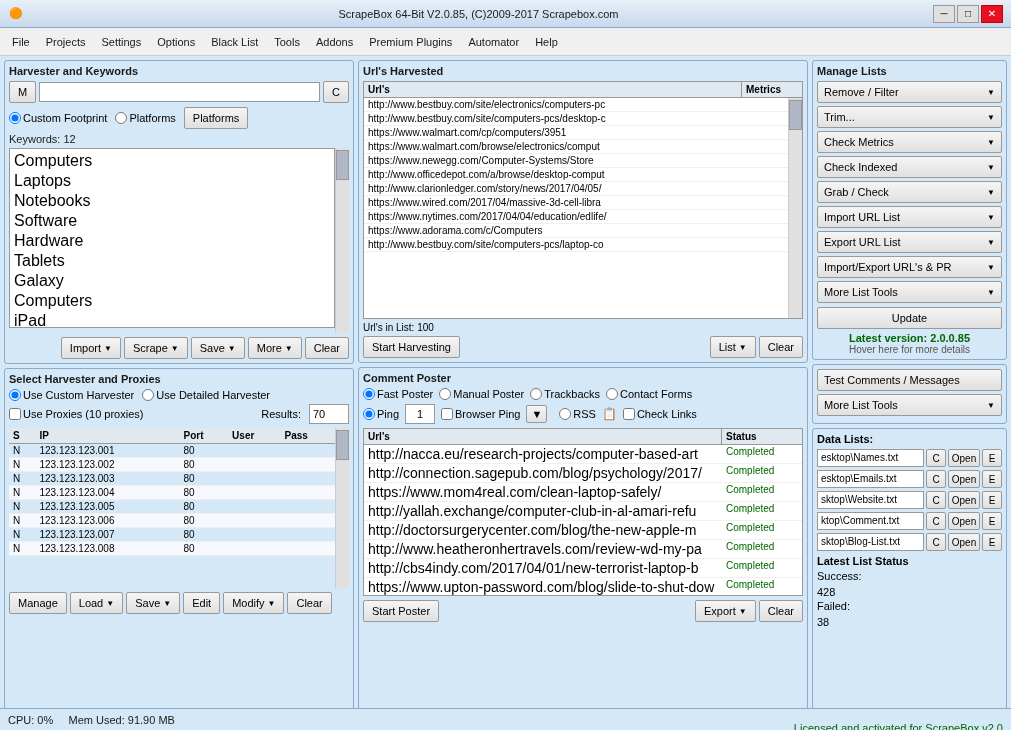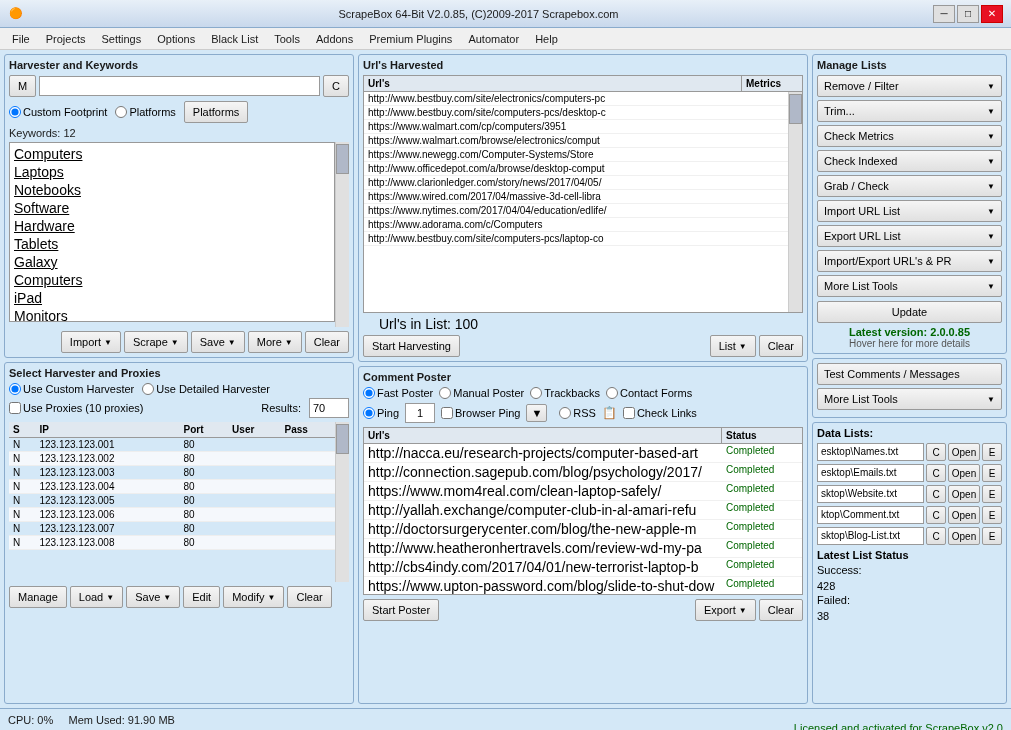--- a/index.html
+++ b/index.html
@@ -16,21 +16,21 @@
     }
     .title-bar-icon { width: 16px; height: 16px; display: flex; align-items: center; justify-content: center; }
     .title-bar-title { flex: 1; text-align: center; font-size: 11px; color: #1a1a1a; }
     .title-bar-controls { display: flex; gap: 2px; }
     .title-btn { width: 22px; height: 18px; border: 1px solid #999; background: #e0e0e0; cursor: pointer; display: flex; align-items: center; justify-content: center; font-size: 10px; }
     .title-btn.close { background: #e81123; color: white; border-color: #c00; }
     .title-btn.maximize { background: #e0e0e0; }
     
     .menu-bar {
       background: #f0f0f0;
-      height: 22px;
+      height: 28px;
       display: flex;
       align-items: center;
       padding: 0 4px;
       border-bottom: 1px solid #ccc;
     }
     .menu-item { padding: 2px 8px; cursor: pointer; font-size: 11px; color: #1a1a1a; }
     
     .main-content { padding: 4px; display: grid; grid-template-columns: 350px 1fr 195px; gap: 4px; height: calc(730px - 72px); }
     
     .panel { background: #d4e8f7; border: 1px solid #8aabcc; border-radius: 3px; padding: 4px; }
@@ -42,21 +42,21 @@
     
     .harvester-panel { flex: 0 0 auto; }
     .harvester-top { display: flex; align-items: center; gap: 3px; margin-bottom: 4px; }
     .btn { height: 22px; background: linear-gradient(to bottom, #f5f5f5, #e0e0e0); border: 1px solid #999; padding: 0 8px; cursor: pointer; font-size: 11px; border-radius: 2px; }
     .btn-dropdown { display: flex; align-items: center; }
     .btn-dropdown .arrow { margin-left: 3px; font-size: 8px; }
     .radio-group { display: flex; align-items: center; gap: 8px; margin-bottom: 4px; }
     .radio-label { display: flex; align-items: center; gap: 2px; cursor: pointer; }
     .keywords-label { font-size: 11px; margin-bottom: 3px; color: #1a1a1a; }
     .keywords-list { background: white; border: 1px solid #999; height: 180px; overflow-y: scroll; padding: 2px; }
-    .keyword-item { padding: 1px 2px; font-size: 14px; cursor: pointer; text-decoration: underline; }
+    .keyword-item { padding: 1px 2px; font-size: 16px; cursor: pointer; }
     .button-row { display: flex; gap: 3px; margin-top: 4px; align-items: center; justify-content: flex-end; }
     
     
     .proxies-panel { flex: 1; }
     .proxy-row1 { display: flex; align-items: center; gap: 8px; margin-bottom: 3px; }
     .proxy-row2 { display: flex; align-items: center; gap: 8px; }
     .proxy-table { width: 100%; border-collapse: collapse; }
     .proxy-table th { background: #e0e8f0; border-bottom: 1px solid #999; padding: 2px 4px; text-align: left; font-size: 10px; font-weight: bold; position: sticky; top: 0; }
     .proxy-table td { padding: 1px 4px; font-size: 10px; border-bottom: 1px solid #eee; }
     .proxy-table tr:nth-child(even) { background: #f5f8fc; }
@@ -68,21 +68,21 @@
     .mid-col { display: flex; flex-direction: column; gap: 4px; }
     
     
     .urls-panel { flex: 0 0 auto; }
     .url-table-header { display: flex; align-items: center; background: #e0e8f0; border: 1px solid #999; border-bottom: none; }
     .url-table-header .col-url { flex: 1; padding: 2px 4px; font-size: 10px; font-weight: bold; border-right: 1px solid #999; }
     .url-table-header .col-metrics { width: 60px; padding: 2px 4px; font-size: 10px; font-weight: bold; }
     .url-list-container { display: flex; border: 1px solid #999; background: white; }
     .url-list { flex: 1; height: 220px; overflow-y: scroll; }
     .url-item { padding: 1px 4px; font-size: 10px; border-bottom: 1px solid #f0f0f0; white-space: nowrap; overflow: hidden; text-overflow: ellipsis; cursor: pointer; }
-    .url-count { font-size: 14px; margin: 3px 16px; }
+    .url-count { font-size: 10px; margin: 3px 0; }
     .url-btn-row { display: flex; gap: 3px; align-items: center; }
     
     
     .comment-panel { flex: 1; }
     .comment-options { display: flex; align-items: center; gap: 6px; flex-wrap: wrap; margin-bottom: 4px; }
     .comment-row2 { display: flex; align-items: center; gap: 6px; margin-bottom: 4px; }
     .ping-input { width: 30px; height: 18px; border: 1px solid #999; text-align: center; font-size: 11px; }
     .comment-url-container { border: 1px solid #999; background: white; }
     .comment-url-header { display: flex; background: #e0e8f0; border-bottom: 1px solid #999; }
     .comment-url-header .col-url { flex: 1; padding: 2px 4px; font-size: 10px; font-weight: bold; border-right: 1px solid #999; }

